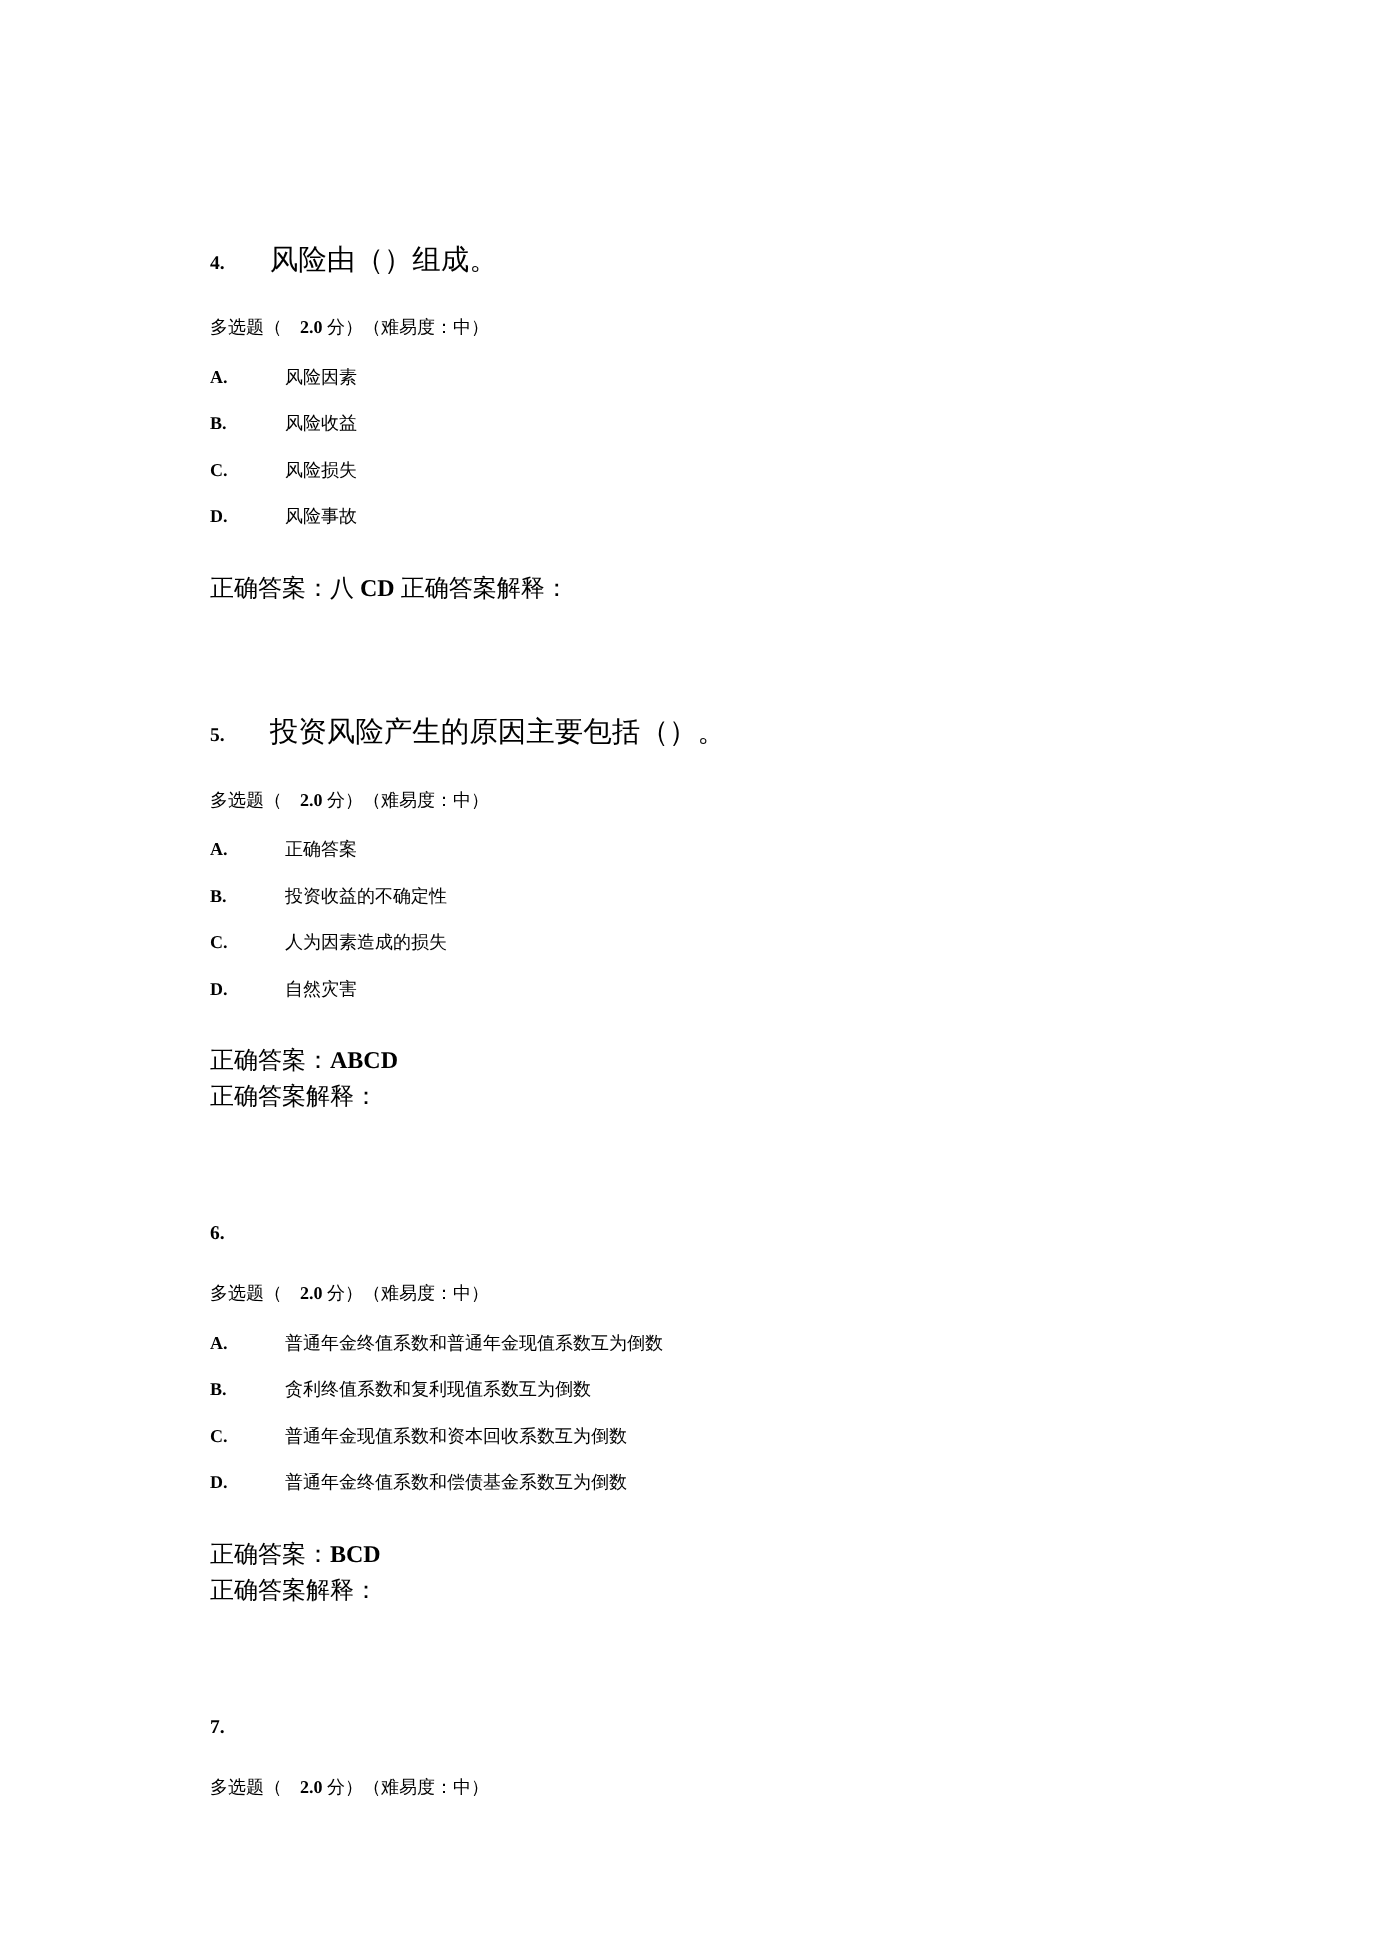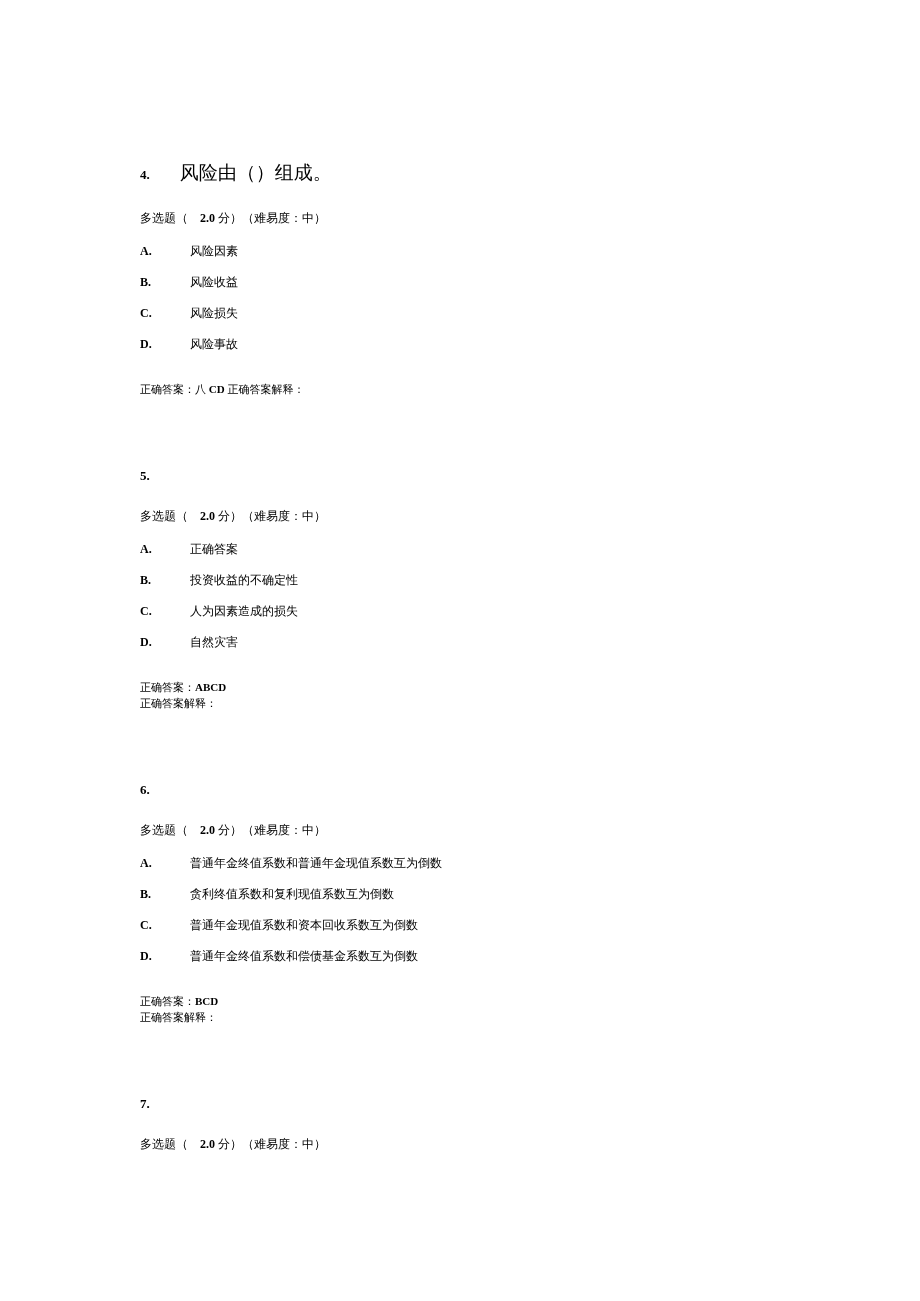--- a/index.html
+++ b/index.html
@@ -55,21 +55,21 @@
     .option-letter {
       font-weight: bold;
       font-family: "Times New Roman", serif;
       width: 50px;
     }
     .option-text {
       font-family: Liberation Serif, serif;
       text-align: right;
     }
     .answer-block {
-      font-size: 11px;
+      font-size: 16px;
       line-height: 1.5;
       font-family: "SimSun", "宋体", serif;
     }
     .answer-bold {
       font-weight: bold;
       font-family: "Times New Roman", serif;
     }
   </style>
 </head>
 <body>
@@ -101,20 +101,21 @@
     </div>
   </div>
   <div class="answer-block">
     <span>正确答案：</span><span>八 </span><span class="answer-bold">CD</span><span> 正确答案解释：</span>
   </div>
 </div>
 
 <div class="question-block">
   <div class="question-title">
     <span class="q-number">5.</span>
+    <span class="q-text">投资风险产生的原因主要包括（）。</span>
   </div>
   <div class="question-meta">
     <span>多选题（</span><span class="meta-bold">2.0</span><span> 分）</span><span>（难易度：中）</span>
   </div>
   <div class="options">
     <div class="option-row">
       <span class="option-letter">A.</span>
       <span class="option-text">正确答案</span>
     </div>
     <div class="option-row">

